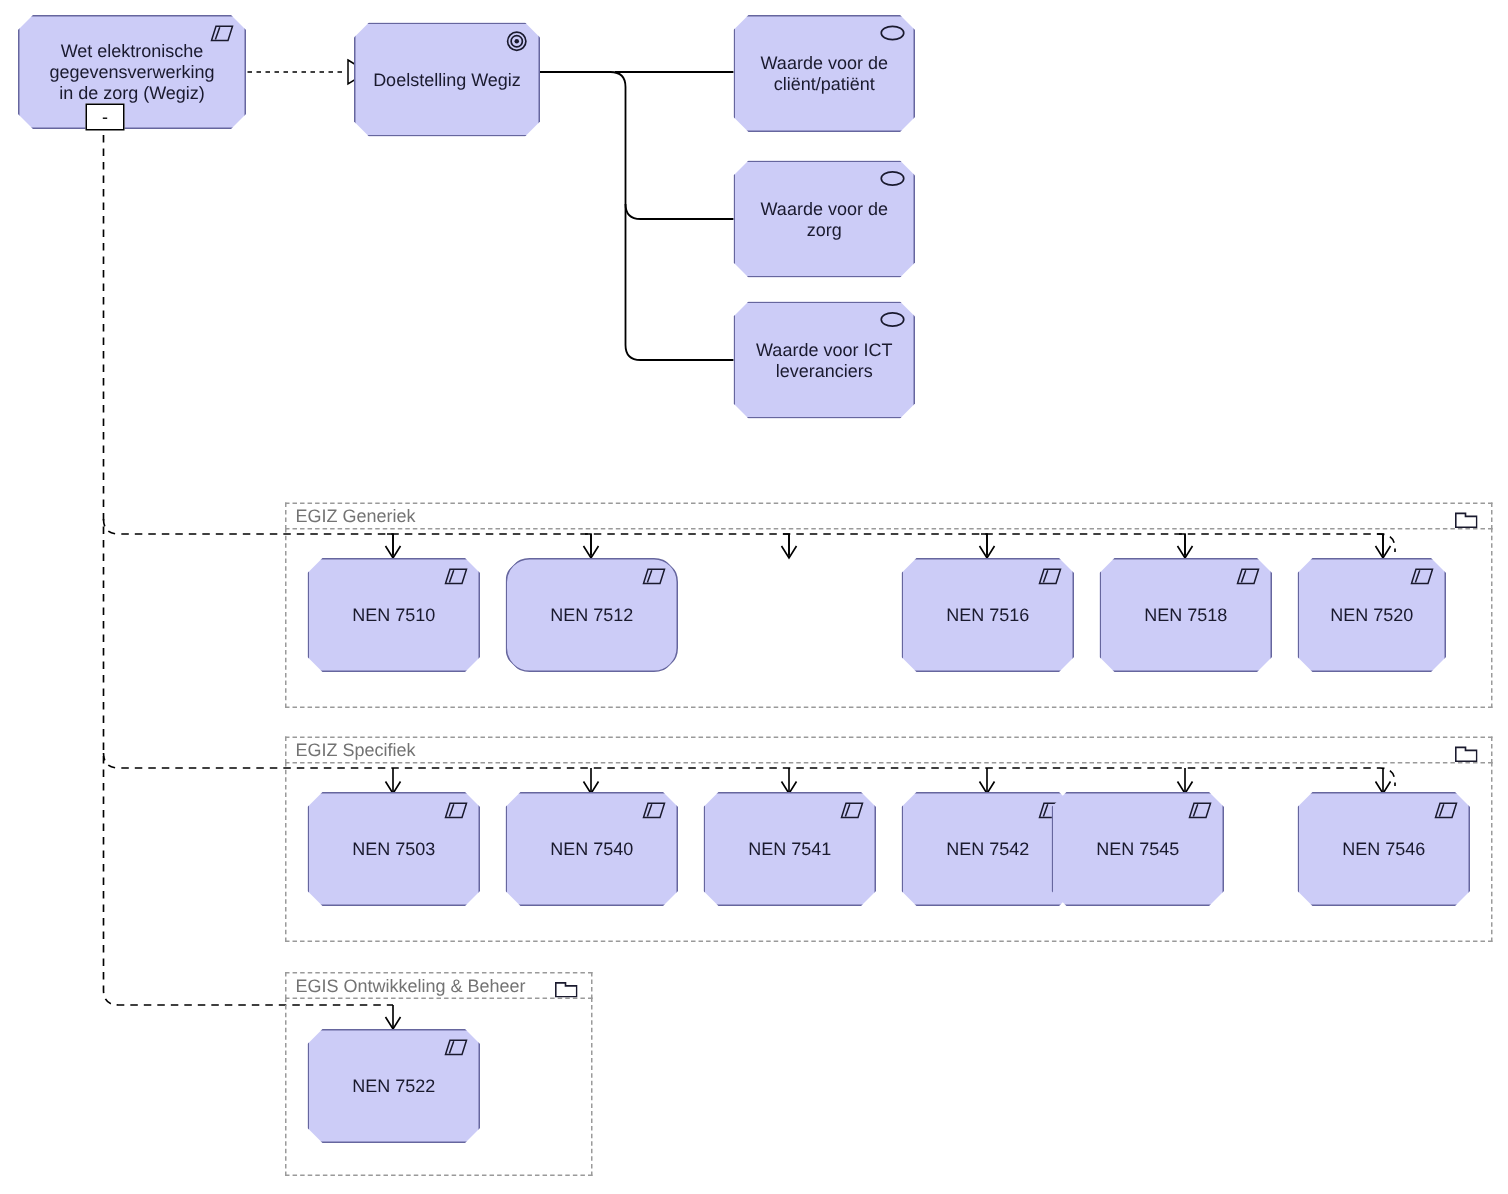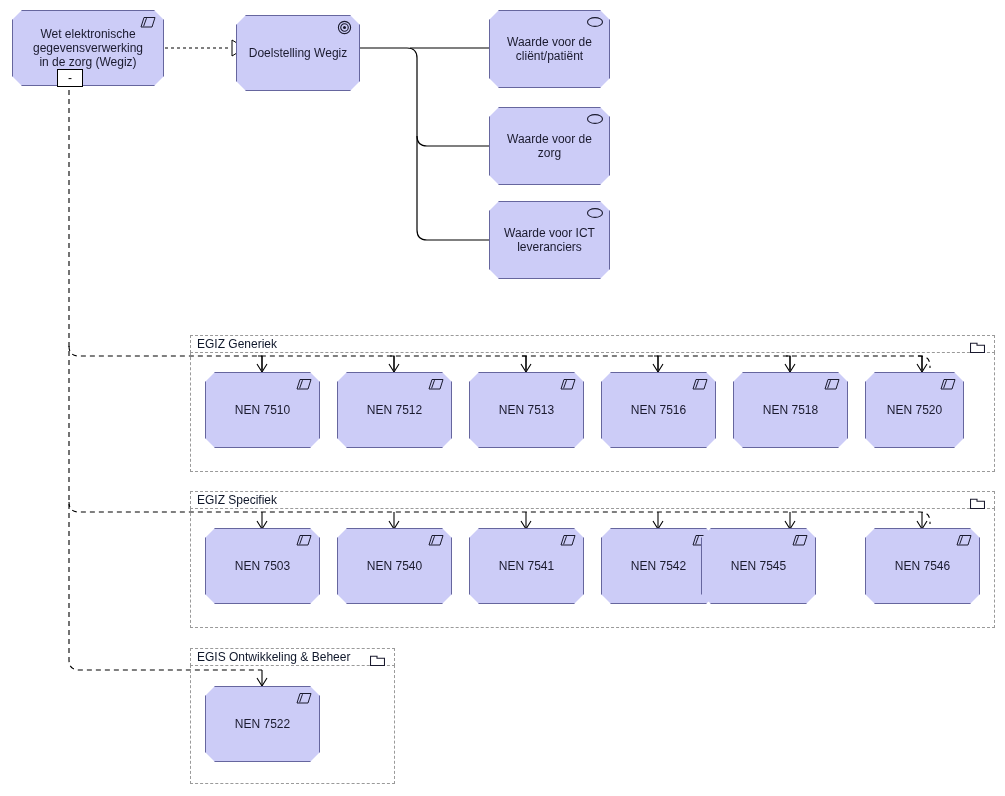--- a/index.html
+++ b/index.html
@@ -78,21 +78,21 @@
     box-sizing: border-box;
     border: 1px dashed #9a9a9a;
     background: transparent;
   }
   .group .g-title {
     position: absolute;
     left: 7px;
     top: 1px;
     font-size: 12px;
     line-height: 16px;
-    color: #0f172a;
+    color: #737373;
     white-space: nowrap;
   }
   .group .g-folder {
     position: absolute;
     top: 4px;
     width: 15px;
     height: 12px;
   }
 
   
@@ -263,39 +263,30 @@
     <div class="node" style="left:15px; top:37px; width:115px; height:76px;">
       <span class="badge">
         <svg viewBox="0 0 16 13" width="16" height="13">
           <path d="M4,1.5 L15,1.5 L12,11 L1,11 Z" fill="#ccccf7" stroke="#1a1a2e" stroke-width="1"></path>
           <line x1="6.5" y1="2.2" x2="3.6" y2="10.3" stroke="#1a1a2e" stroke-width="1"></line>
         </svg>
       </span>
       <span class="label">NEN 7510</span>
     </div>
 
-    <div class="node" style="left:147px; top:37px; width:115px; height:76px;">
+    <div class="node" style="left:147px; top:37px; width:115px; height:76px;border-radius:16px;">
       <span class="badge">
         <svg viewBox="0 0 16 13" width="16" height="13">
           <path d="M4,1.5 L15,1.5 L12,11 L1,11 Z" fill="#ccccf7" stroke="#1a1a2e" stroke-width="1"></path>
           <line x1="6.5" y1="2.2" x2="3.6" y2="10.3" stroke="#1a1a2e" stroke-width="1"></line>
         </svg>
       </span>
       <span class="label">NEN 7512</span>
     </div>
 
-    <div class="node" style="left:279px; top:37px; width:115px; height:76px;">
-      <span class="badge">
-        <svg viewBox="0 0 16 13" width="16" height="13">
-          <path d="M4,1.5 L15,1.5 L12,11 L1,11 Z" fill="#ccccf7" stroke="#1a1a2e" stroke-width="1"></path>
-          <line x1="6.5" y1="2.2" x2="3.6" y2="10.3" stroke="#1a1a2e" stroke-width="1"></line>
-        </svg>
-      </span>
-      <span class="label">NEN 7513</span>
-    </div>
 
     <div class="node" style="left:411px; top:37px; width:115px; height:76px;">
       <span class="badge">
         <svg viewBox="0 0 16 13" width="16" height="13">
           <path d="M4,1.5 L15,1.5 L12,11 L1,11 Z" fill="#ccccf7" stroke="#1a1a2e" stroke-width="1"></path>
           <line x1="6.5" y1="2.2" x2="3.6" y2="10.3" stroke="#1a1a2e" stroke-width="1"></line>
         </svg>
       </span>
       <span class="label">NEN 7516</span>
     </div>

